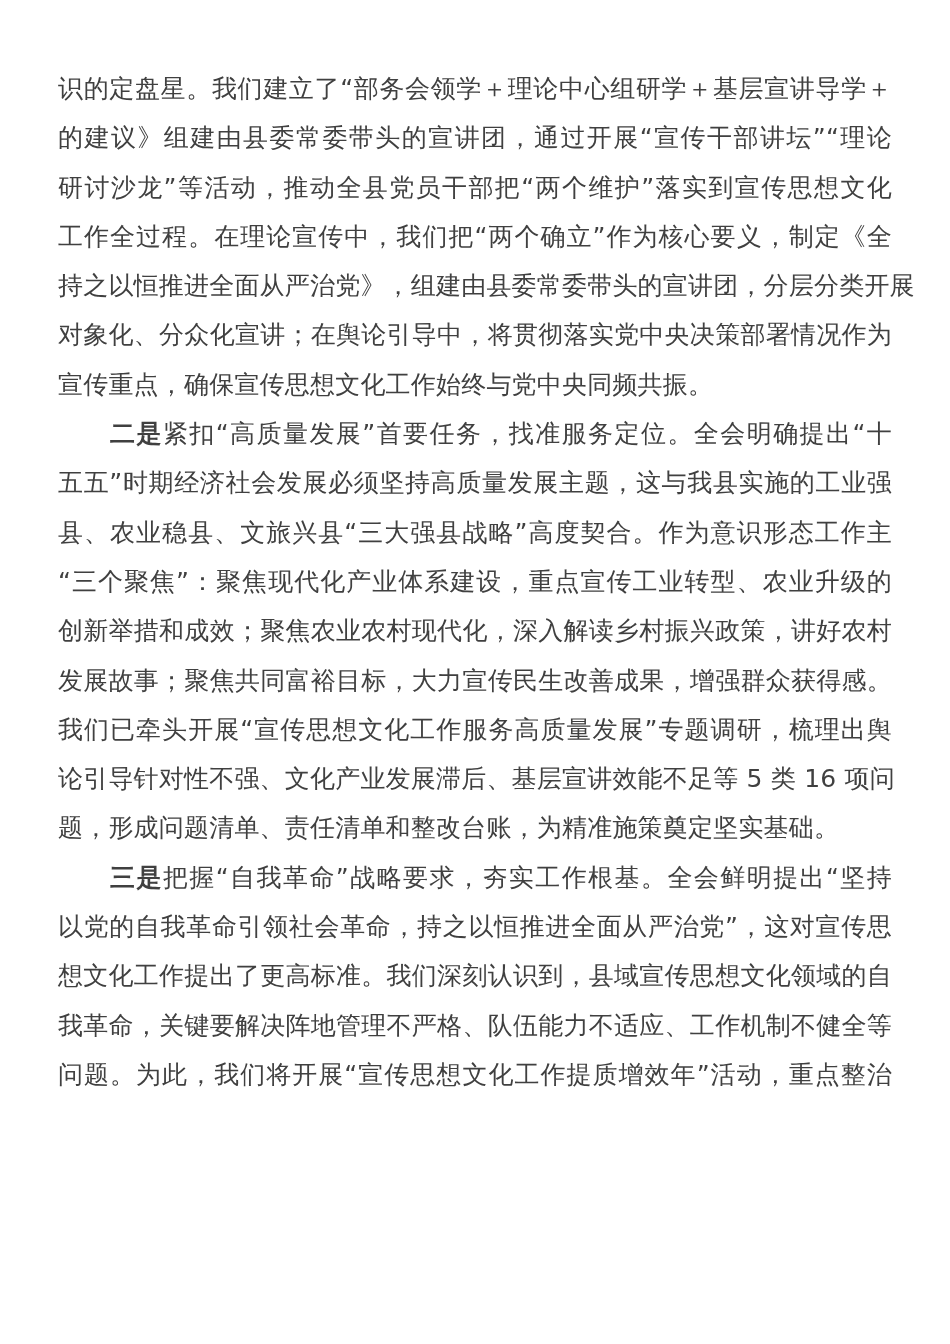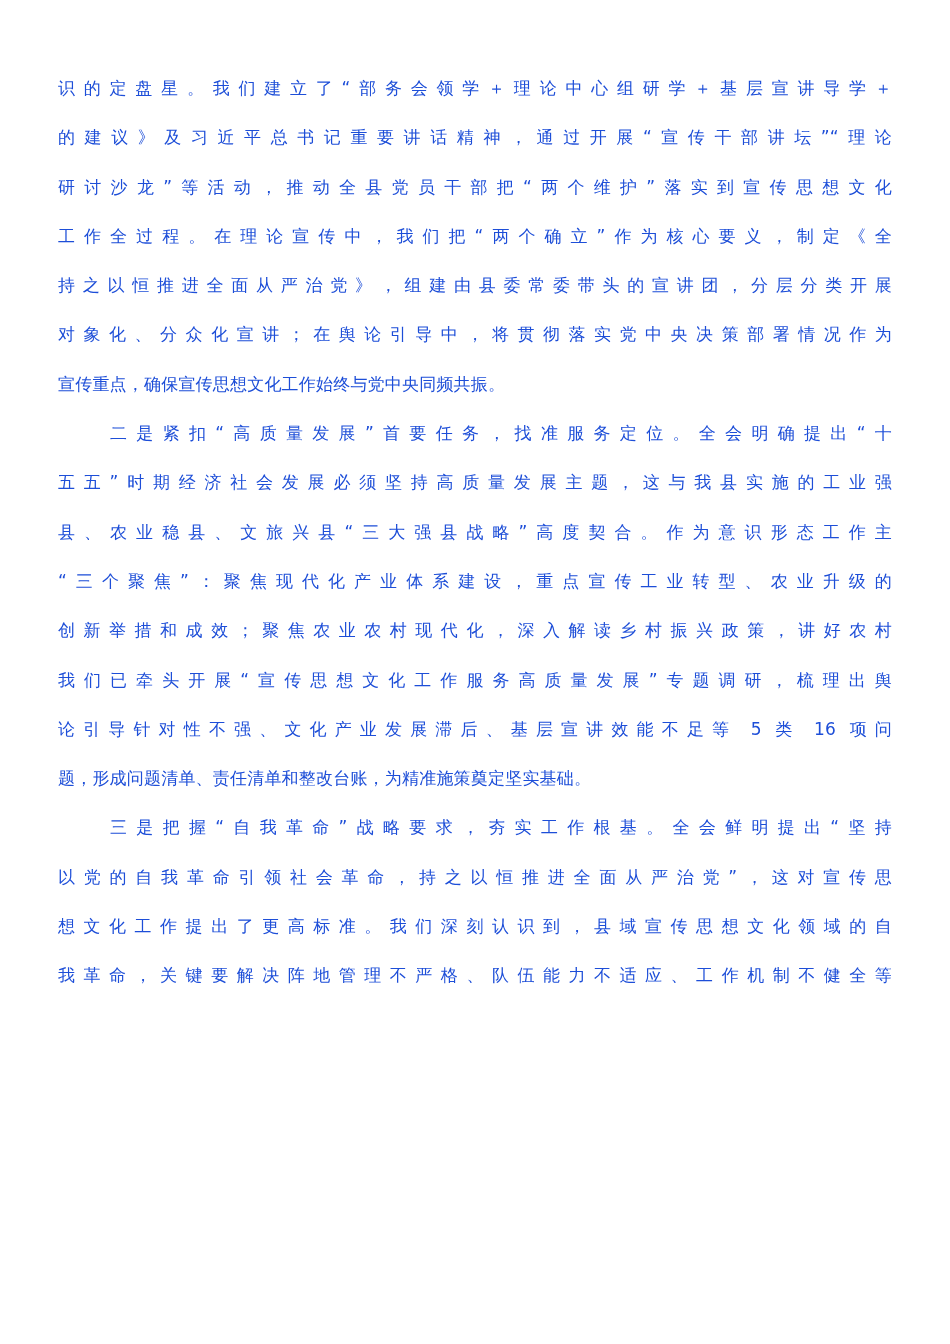--- a/index.html
+++ b/index.html
@@ -1,53 +1,55 @@
 <!DOCTYPE html>
 <html><head>
 <meta charset="utf-8">
 <style>
   html, body { margin: 0; padding: 0; background: #ffffff; }
   body { width: 950px; height: 1344px; overflow: hidden; position: relative; }
   .page {
     position: absolute; left: 58px; top: 64px; width: 834px;
     font-family: "DejaVu Sans", "Liberation Sans", sans-serif;
-    font-size: 17px; line-height: 49.3px; color: #1d4ed8;
+    font-size: 25px; line-height: 49.3px; color: #404040;
     text-align: justify; text-justify: inter-character;
     letter-spacing: 0.2px;
   }
   .line { display: block; height: 49.3px; white-space: nowrap; text-align-last: justify; }
   .line.last { text-align-last: left; }
   .indent { padding-left: 52px; }
-  .bold { font-weight: normal; }
+  .bold { font-weight: bold; }
 </style>
 </head>
 <body>
 
 <div class="page">
 
   <div>
     <span class="line">识的定盘星。我们建立了“部务会领学＋理论中心组研学＋基层宣讲导学＋</span>
-    <span class="line">的建议》及习近平总书记重要讲话精神，通过开展“宣传干部讲坛”“理论</span>
+    <span class="line">的建议》组建由县委常委带头的宣讲团，通过开展“宣传干部讲坛”“理论</span>
     <span class="line">研讨沙龙”等活动，推动全县党员干部把“两个维护”落实到宣传思想文化</span>
     <span class="line">工作全过程。在理论宣传中，我们把“两个确立”作为核心要义，制定《全</span>
     <span class="line">持之以恒推进全面从严治党》，组建由县委常委带头的宣讲团，分层分类开展</span>
     <span class="line">对象化、分众化宣讲；在舆论引导中，将贯彻落实党中央决策部署情况作为</span>
     <span class="line last">宣传重点，确保宣传思想文化工作始终与党中央同频共振。</span>
   </div>
 
   <div>
     <span class="line indent"><b class="bold">二是</b><span>紧扣“高质量发展”首要任务，找准服务定位。全会明确提出“十</span></span>
     <span class="line">五五”时期经济社会发展必须坚持高质量发展主题，这与我县实施的工业强</span>
     <span class="line">县、农业稳县、文旅兴县“三大强县战略”高度契合。作为意识形态工作主</span>
     <span class="line">“三个聚焦”：聚焦现代化产业体系建设，重点宣传工业转型、农业升级的</span>
     <span class="line">创新举措和成效；聚焦农业农村现代化，深入解读乡村振兴政策，讲好农村</span>
+    <span class="line">发展故事；聚焦共同富裕目标，大力宣传民生改善成果，增强群众获得感。</span>
     <span class="line">我们已牵头开展“宣传思想文化工作服务高质量发展”专题调研，梳理出舆</span>
     <span class="line">论引导针对性不强、文化产业发展滞后、基层宣讲效能不足等 5 类 16 项问</span>
     <span class="line last">题，形成问题清单、责任清单和整改台账，为精准施策奠定坚实基础。</span>
   </div>
 
   <div>
     <span class="line indent"><b class="bold">三是</b><span>把握“自我革命”战略要求，夯实工作根基。全会鲜明提出“坚持</span></span>
     <span class="line">以党的自我革命引领社会革命，持之以恒推进全面从严治党”，这对宣传思</span>
     <span class="line">想文化工作提出了更高标准。我们深刻认识到，县域宣传思想文化领域的自</span>
     <span class="line">我革命，关键要解决阵地管理不严格、队伍能力不适应、工作机制不健全等</span>
+    <span class="line">问题。为此，我们将开展“宣传思想文化工作提质增效年”活动，重点整治</span>
   </div>
 </div>
 
 </body></html>

